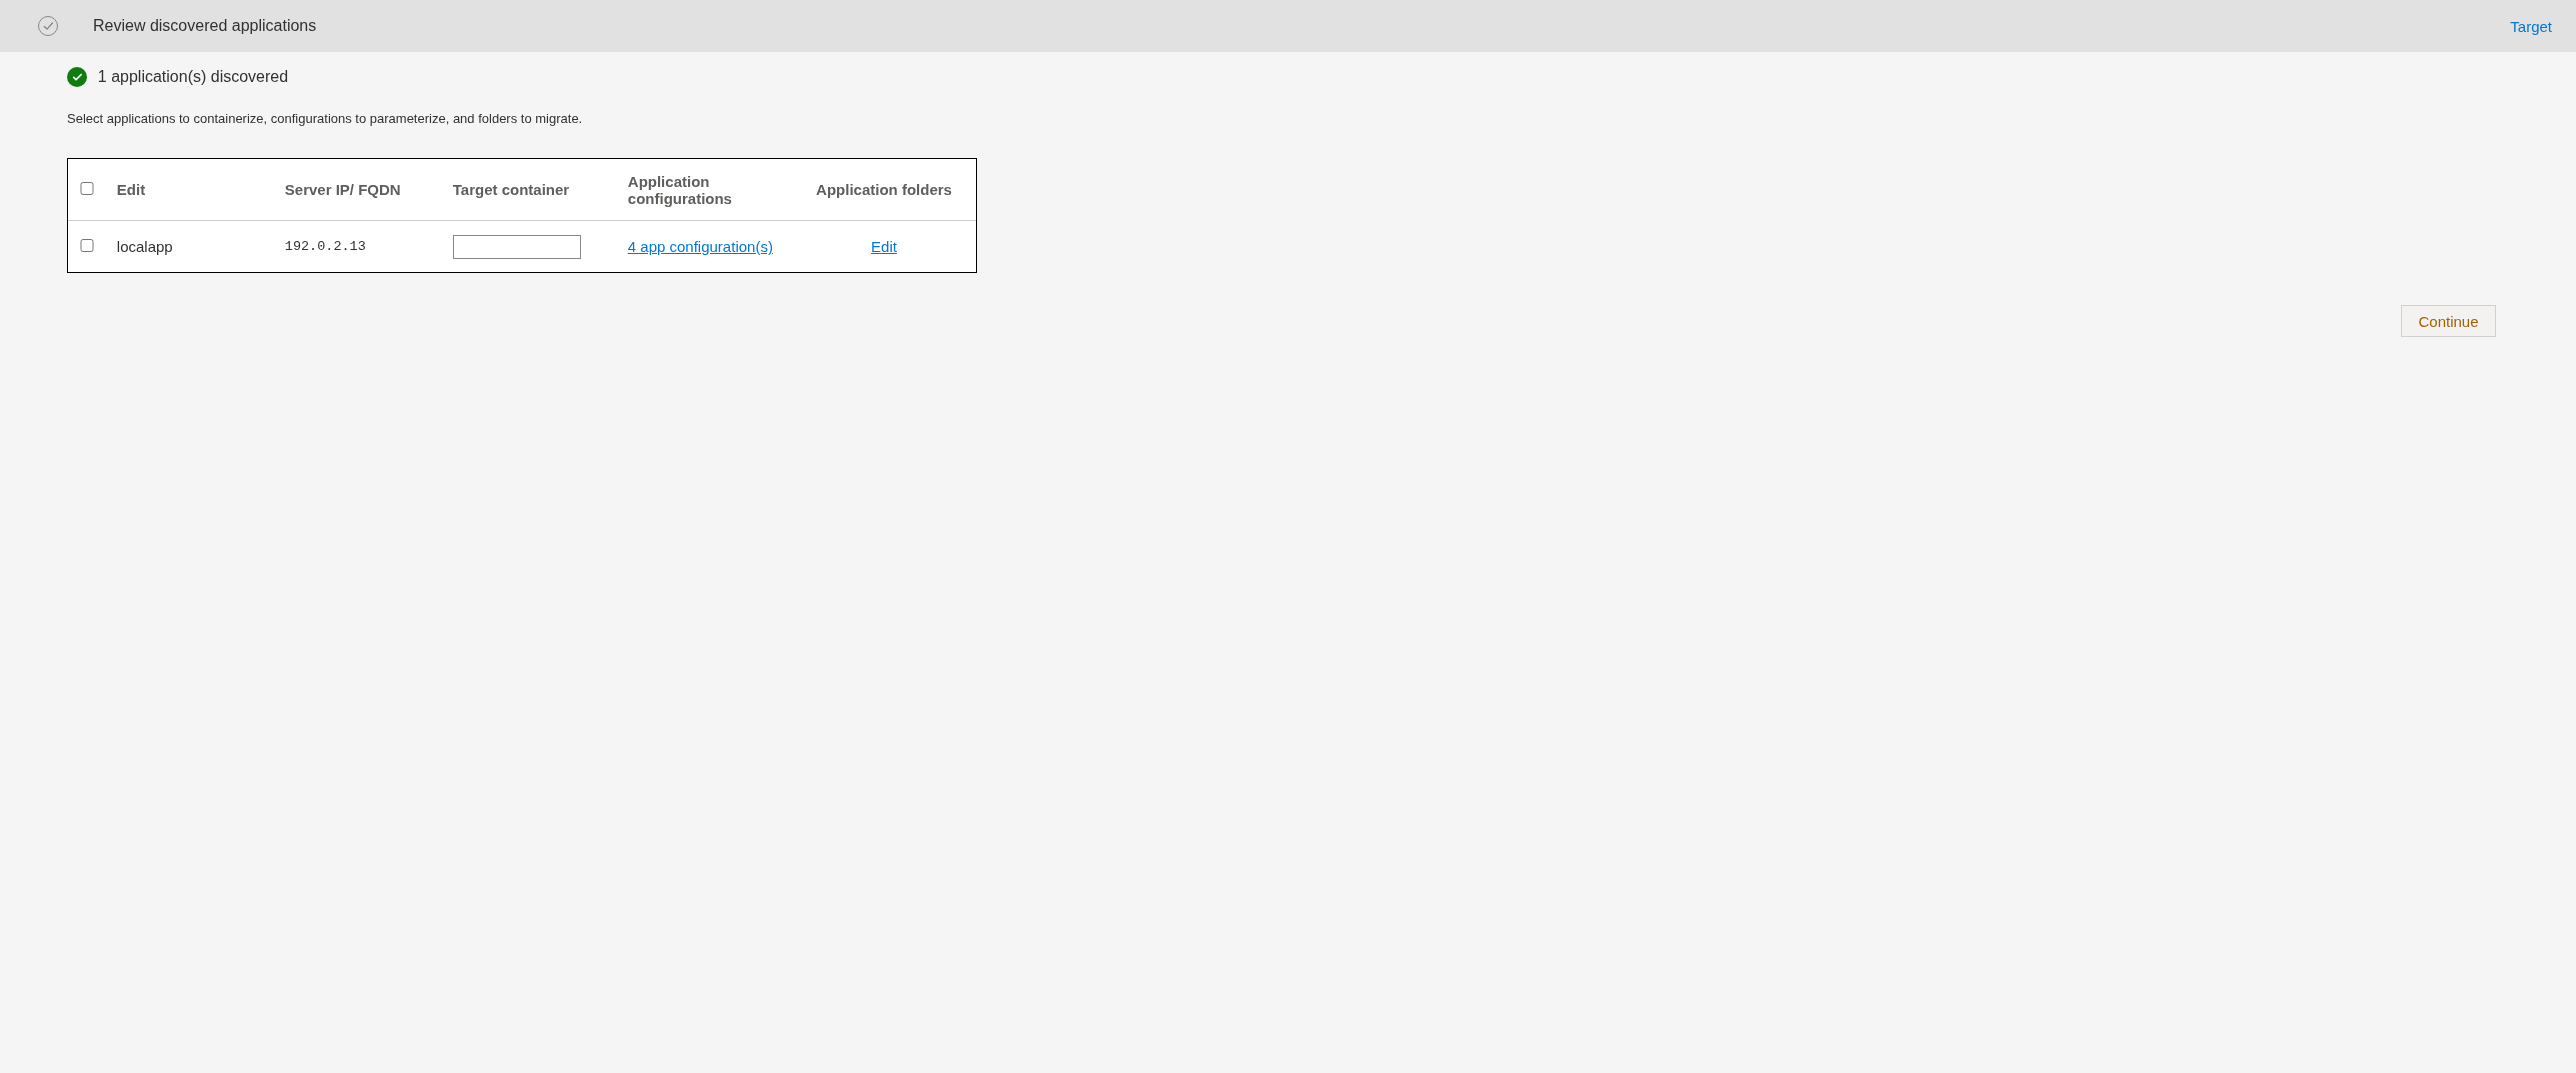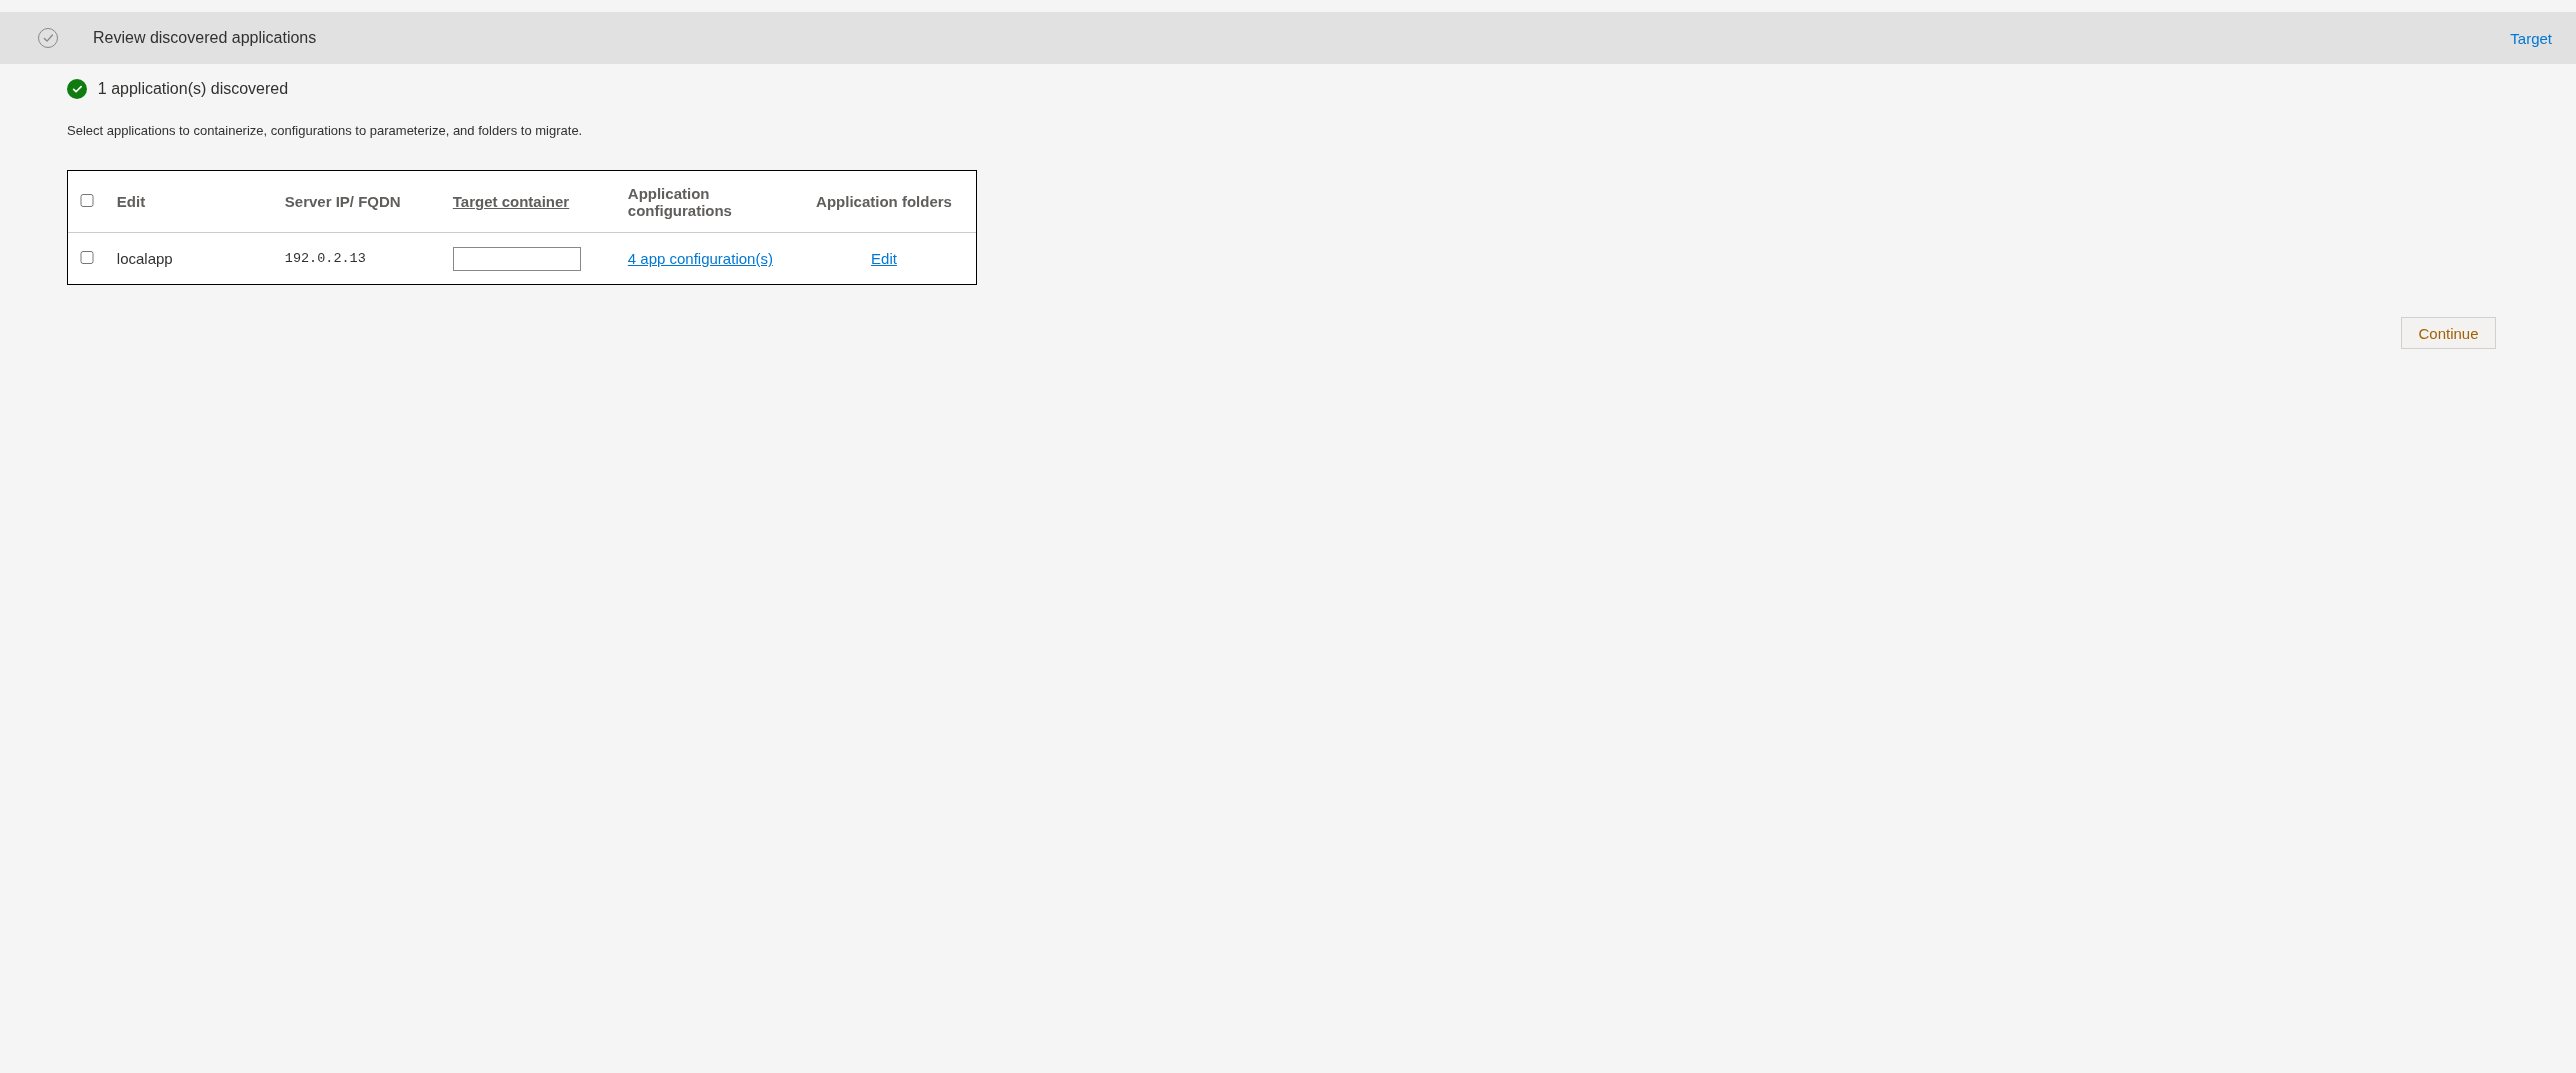--- a/index.html
+++ b/index.html
@@ -9,21 +9,20 @@
     }
     body {
       font-family: "Segoe UI", -apple-system, BlinkMacSystemFont, sans-serif;
       background: #f5f5f5;
       color: #323130;
       font-size: 13.5px;
     }
     .page {
       width: 100%;
       background: #f5f5f5;
-      margin-top: 12px;
     }
     .header-bar {
       display: flex;
       align-items: center;
       justify-content: space-between;
       background: #e1e1e1;
       padding: 16px 24px 16px 38px;
     }
     .header-left {
       display: flex;
@@ -109,21 +108,20 @@
       text-align: center;
     }
     .col-name {
       width: 168px;
     }
     .col-server {
       width: 168px;
     }
     .col-target {
       width: 175px;
-      text-decoration: underline;
     }
     .col-config {
       width: 175px;
     }
     .col-folders {
       width: auto;
       text-align: center;
     }
     .checkbox {
       width: 13.5px;

